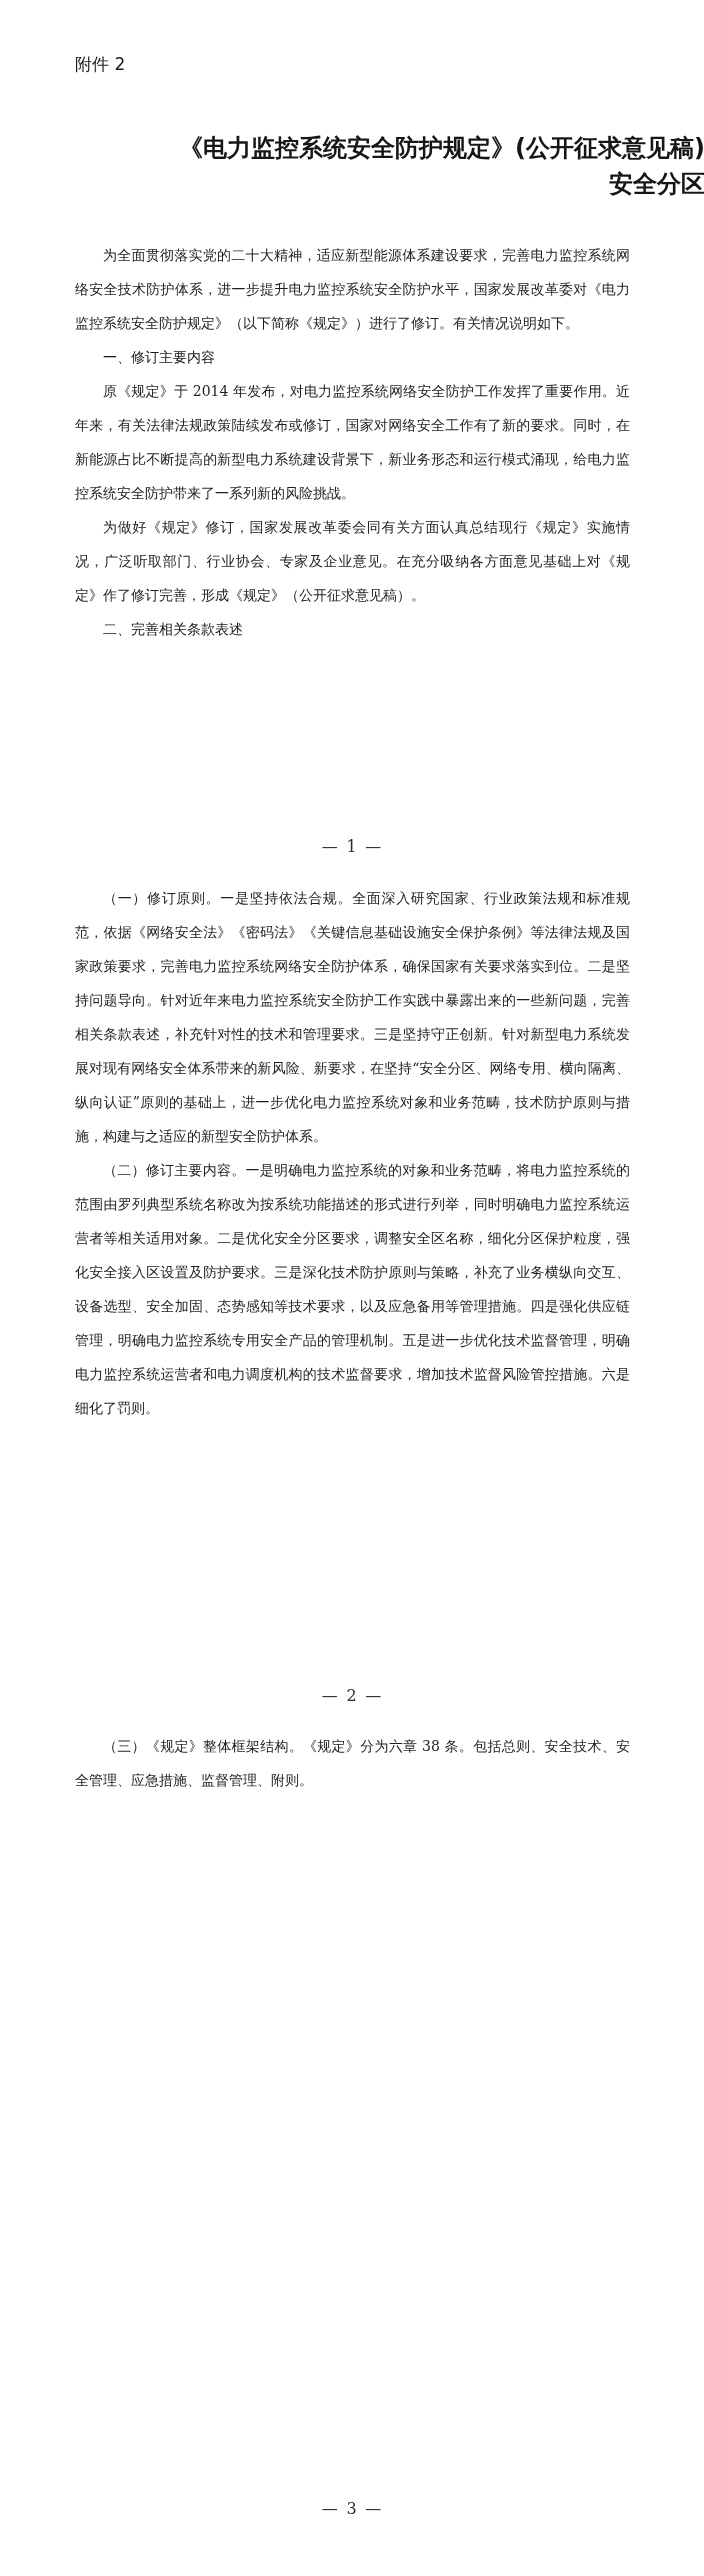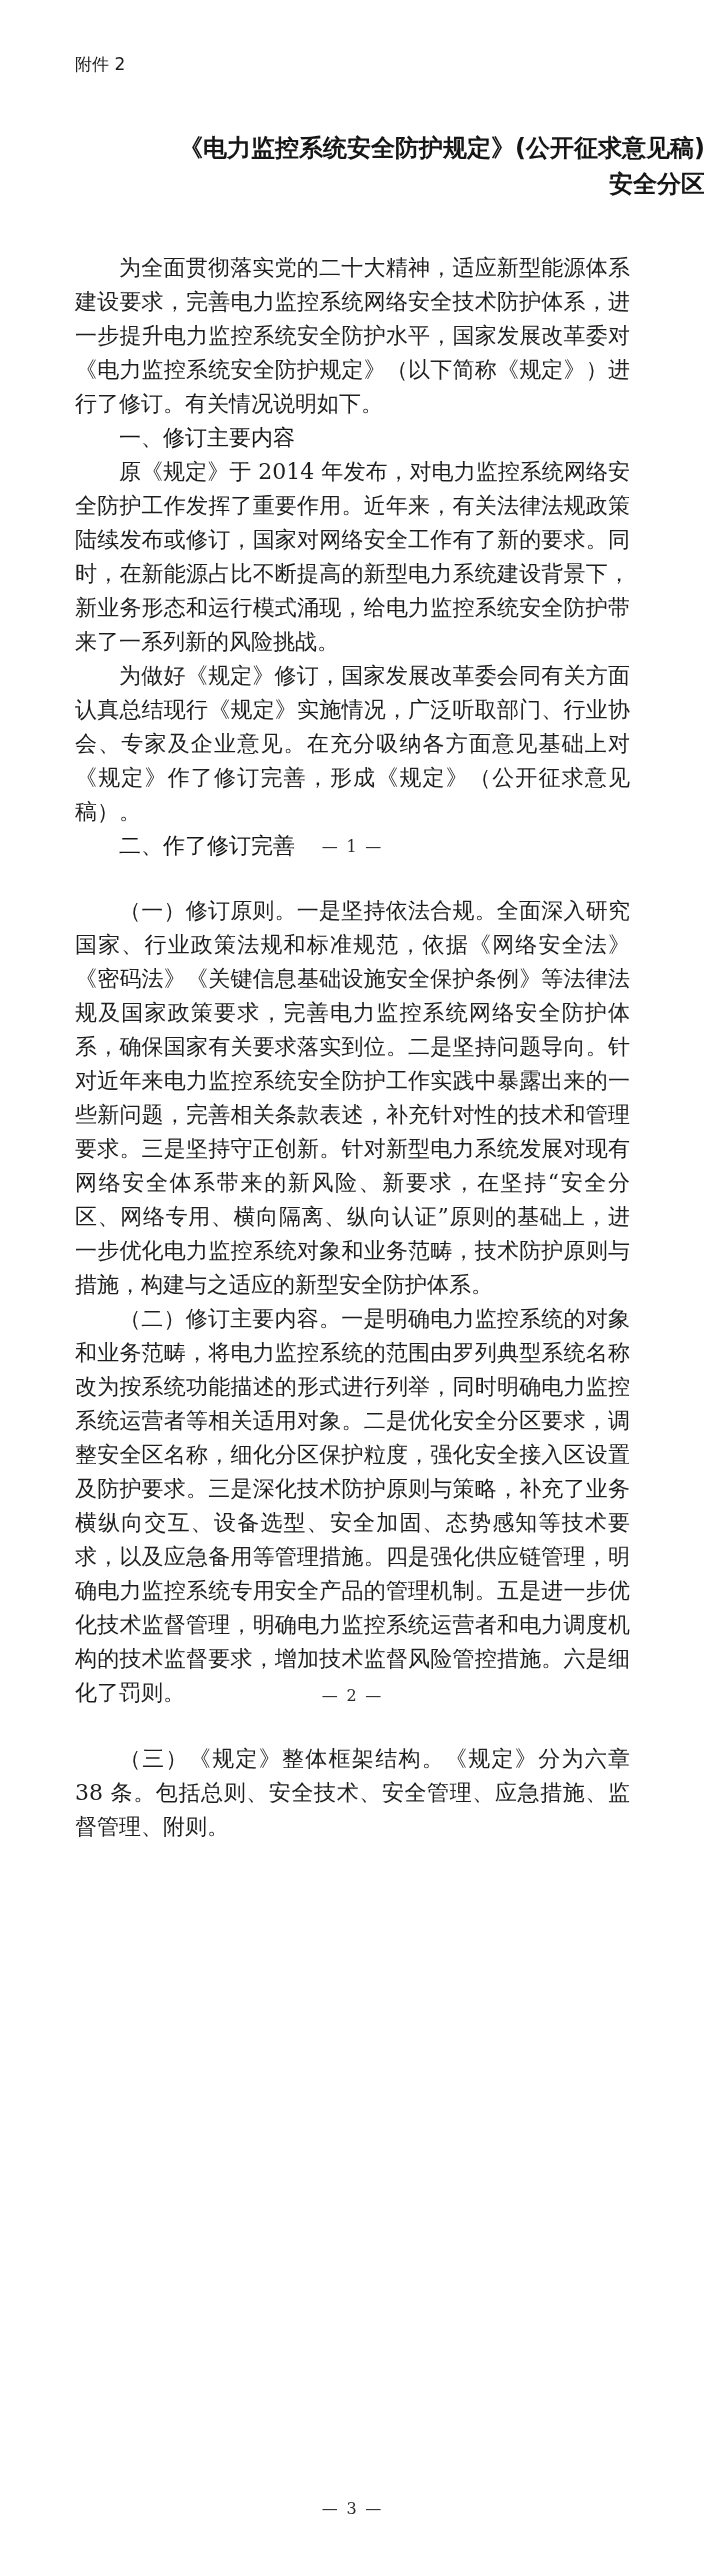--- a/index.html
+++ b/index.html
@@ -30,26 +30,25 @@
       font-size: 24px;
       font-weight: 600;
       line-height: 36px;
       font-family: "DejaVu Sans", "Liberation Sans", sans-serif;
       color: #161616;
     }
     .text-block {
       position: absolute;
       left: 75px;
       width: 555px;
-      font-size: 22px;
+      font-size: 14px;
       line-height: 34px;
       text-align: justify;
       text-justify: inter-ideograph;
       color: #1e1e1e;
-      margin-top: 13px;
     }
     .text-block p { margin: 0; text-indent: 2em; }
     .section-heading {
       font-family: "DejaVu Sans", "Liberation Sans", sans-serif;
       text-align: left;
       color: #151515;
     }
     #page1-text { top: 238px; }
     #page2-text { top: 881px; }
     #page3-text { top: 1729px; }
@@ -77,21 +76,21 @@
   <h1 class="doc-title">
     <span>《电力监控系统安全防护规定》(公开征求意见稿)</span><br>
     <span>安全分区</span>
   </h1>
 
   <div id="page1-text" class="text-block">
     <p>为全面贯彻落实党的二十大精神，适应新型能源体系建设要求，完善电力监控系统网络安全技术防护体系，进一步提升电力监控系统安全防护水平，国家发展改革委对《电力监控系统安全防护规定》（以下简称《规定》）进行了修订。有关情况说明如下。</p>
     <p class="section-heading">一、修订主要内容</p>
     <p>原《规定》于 2014 年发布，对电力监控系统网络安全防护工作发挥了重要作用。近年来，有关法律法规政策陆续发布或修订，国家对网络安全工作有了新的要求。同时，在新能源占比不断提高的新型电力系统建设背景下，新业务形态和运行模式涌现，给电力监控系统安全防护带来了一系列新的风险挑战。</p>
     <p>为做好《规定》修订，国家发展改革委会同有关方面认真总结现行《规定》实施情况，广泛听取部门、行业协会、专家及企业意见。在充分吸纳各方面意见基础上对《规定》作了修订完善，形成《规定》（公开征求意见稿）。</p>
-    <p class="section-heading">二、作了修订完善</p>
+    <p class="section-heading">二、完善相关条款表述</p>
   </div>
 
   <div id="page-num-1" class="page-num">— 1 —</div>
 
   <div id="page2-text" class="text-block">
     <p>（一）修订原则。一是坚持依法合规。全面深入研究国家、行业政策法规和标准规范，依据《网络安全法》《密码法》《关键信息基础设施安全保护条例》等法律法规及国家政策要求，完善电力监控系统网络安全防护体系，确保国家有关要求落实到位。二是坚持问题导向。针对近年来电力监控系统安全防护工作实践中暴露出来的一些新问题，完善相关条款表述，补充针对性的技术和管理要求。三是坚持守正创新。针对新型电力系统发展对现有网络安全体系带来的新风险、新要求，在坚持“安全分区、网络专用、横向隔离、纵向认证”原则的基础上，进一步优化电力监控系统对象和业务范畴，技术防护原则与措施，构建与之适应的新型安全防护体系。</p>
     <p>（二）修订主要内容。一是明确电力监控系统的对象和业务范畴，将电力监控系统的范围由罗列典型系统名称改为按系统功能描述的形式进行列举，同时明确电力监控系统运营者等相关适用对象。二是优化安全分区要求，调整安全区名称，细化分区保护粒度，强化安全接入区设置及防护要求。三是深化技术防护原则与策略，补充了业务横纵向交互、设备选型、安全加固、态势感知等技术要求，以及应急备用等管理措施。四是强化供应链管理，明确电力监控系统专用安全产品的管理机制。五是进一步优化技术监督管理，明确电力监控系统运营者和电力调度机构的技术监督要求，增加技术监督风险管控措施。六是细化了罚则。</p>
   </div>
 
   <div id="page-num-2" class="page-num">— 2 —</div>

